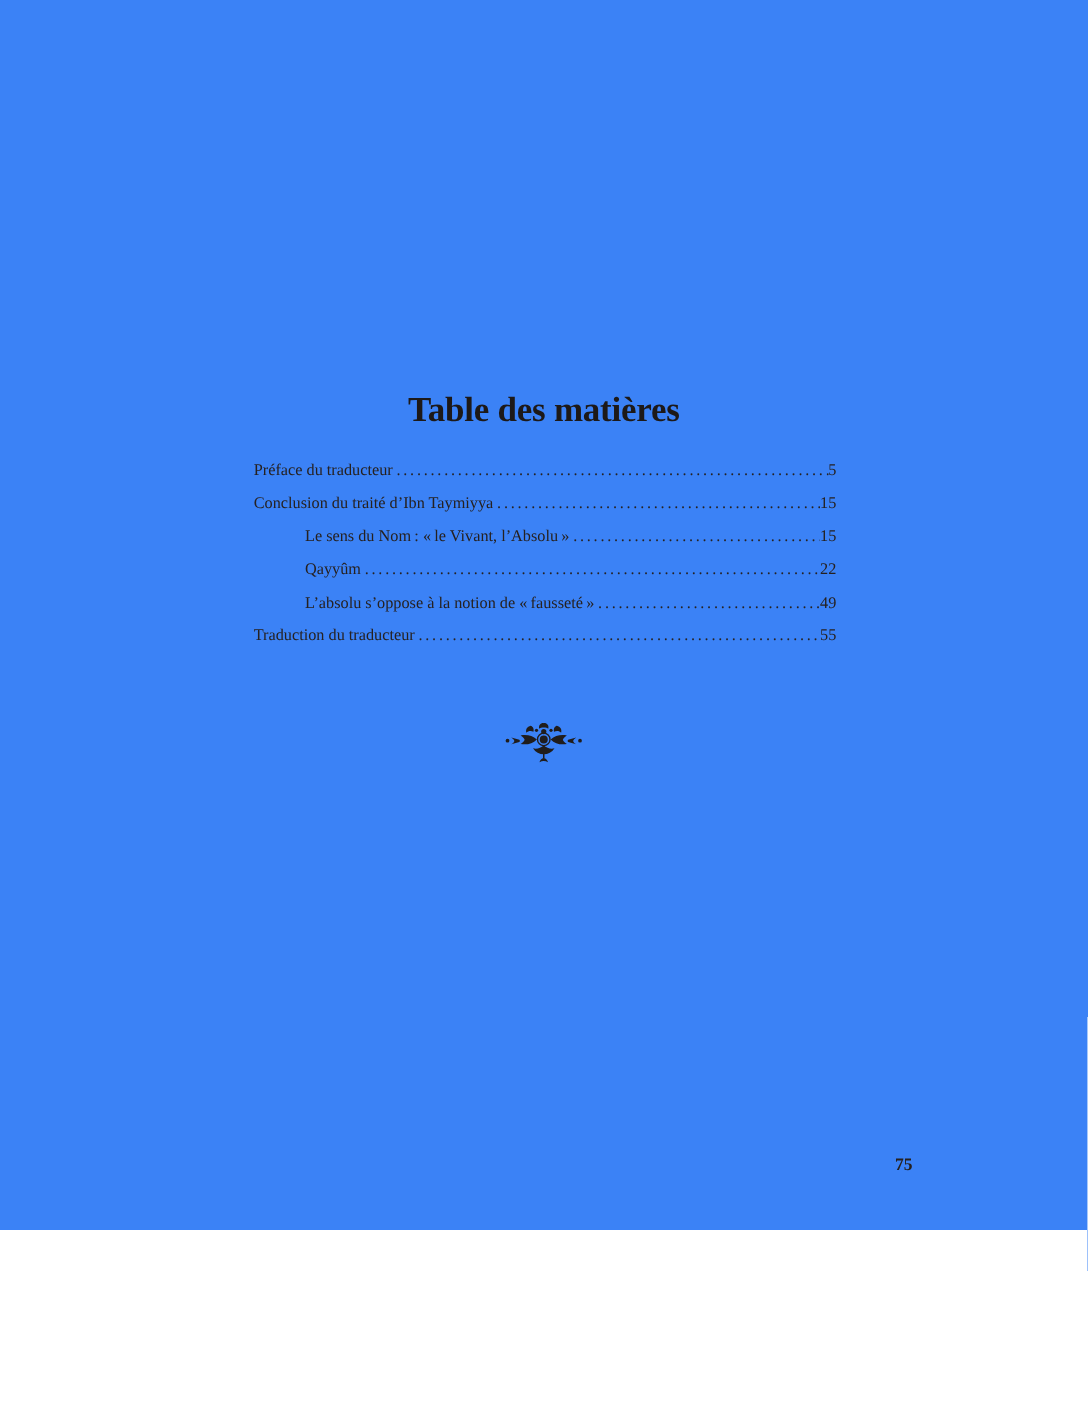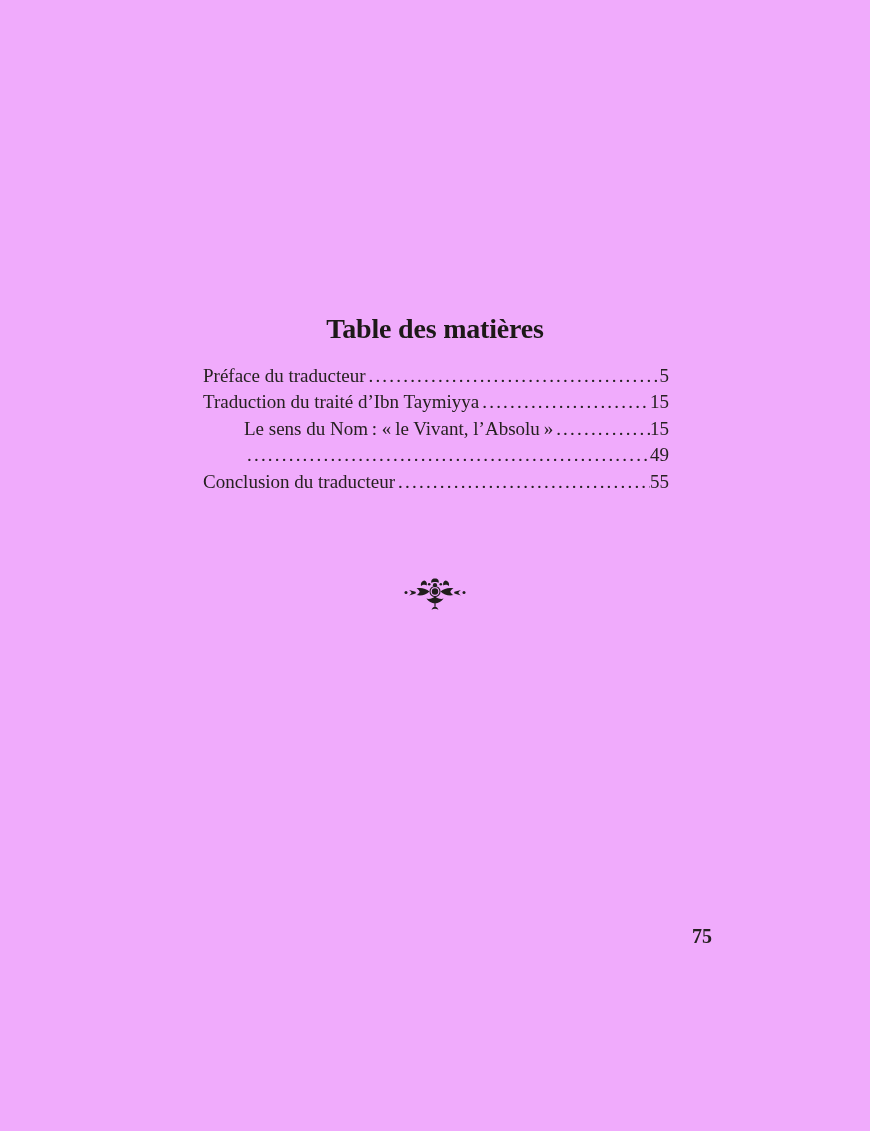--- a/index.html
+++ b/index.html
@@ -3,22 +3,22 @@
 <meta charset="utf-8">
 <style>
   html, body {
     margin: 0;
     padding: 0;
     background: #ffffff;
   }
   .page {
     position: relative;
     width: 870px;
-    height: 1131px;
-    background: #f0abfc;
+    height: 984px;
+    background: #3b82f6;
     font-family: "Liberation Serif", serif;
     color: #262120;
     overflow: hidden;
     text-decoration: underline;
   }
   .doc-title {
     position: absolute;
     top: 294px;
     left: 0;
     right: 0;
@@ -26,21 +26,21 @@
     font-size: 28px;
     font-weight: bold;
     letter-spacing: -0.2px;
     color: #1d1918;
   }
   .toc {
     position: absolute;
     left: 203px;
     top: 363px;
     width: 466px;
-    font-size: 19px;
+    font-size: 13px;
   }
   .toc-row {
     display: flex;
     align-items: baseline;
     line-height: 26.4px;
     white-space: nowrap;
   }
   .toc-row.indent {
     padding-left: 41px;
     align-items: center;
@@ -66,62 +66,68 @@
   .ornament-wrap {
     position: absolute;
     top: 577px;
     left: 0;
     right: 0;
     text-align: center;
   }
   .folio {
     position: absolute;
     top: 925px;
-    left: 692px;
-    font-size: 20px;
+    left: 716px;
+    font-size: 14px;
     font-weight: bold;
     color: #262120;
   }
 </style>
 </head>
 <body>
 
 <div class="page">
 
   <h1 class="doc-title">Table des matières</h1>
 
   <div class="toc">
 
     <div class="toc-row">
       <span class="toc-text">Préface du traducteur</span>
       <span class="leader"></span>
       <span class="toc-page">5</span>
     </div>
 
     <div class="toc-row">
-      <span class="toc-text">Traduction du traité d’Ibn Taymiyya</span>
+      <span class="toc-text">Conclusion du traité d’Ibn Taymiyya</span>
       <span class="leader"></span>
       <span class="toc-page">15</span>
     </div>
 
     <div class="toc-row indent">
       <span class="toc-text">Le sens du Nom : « le Vivant, l’Absolu »</span>
       <span class="leader"></span>
       <span class="toc-page">15</span>
     </div>
 
 
+    <div class="toc-row indent">
+      <span class="toc-text">Qayyûm</span>
+      <span class="leader"></span>
+      <span class="toc-page">22</span>
+    </div>
 
     <div class="toc-row indent">
+      <span class="toc-text">L’absolu s’oppose à la notion de « fausseté »</span>
       <span class="leader"></span>
       <span class="toc-page">49</span>
     </div>
 
     <div class="toc-row">
-      <span class="toc-text">Conclusion du traducteur</span>
+      <span class="toc-text">Traduction du traducteur</span>
       <span class="leader"></span>
       <span class="toc-page">55</span>
     </div>
 
   </div>
 
   <div class="ornament-wrap">
     <svg width="64" height="38" viewBox="0 0 64 38" aria-hidden="true">
       <g fill="#201d1c">
         <path d="M32 1.5c-2.6-.2-4.4 2-3.6 4.4 1-1.3 6.2-1.3 7.2 0 .8-2.4-1-4.6-3.6-4.4z"></path>

